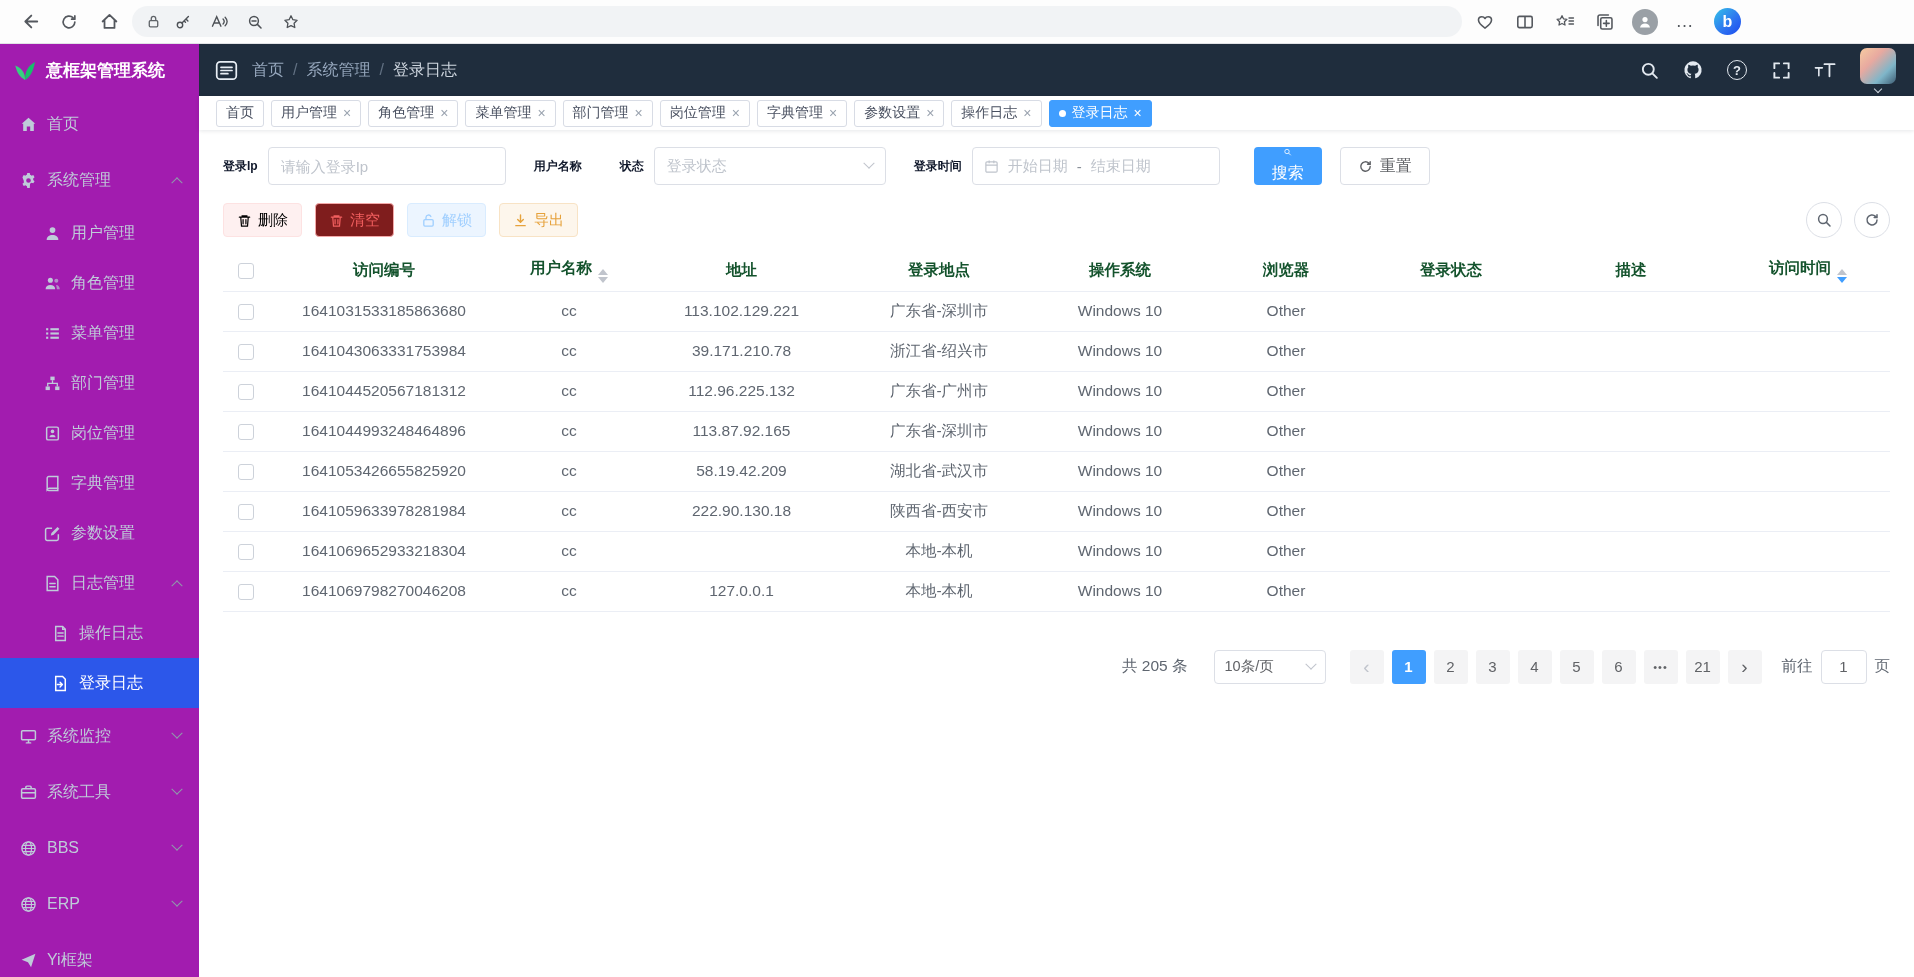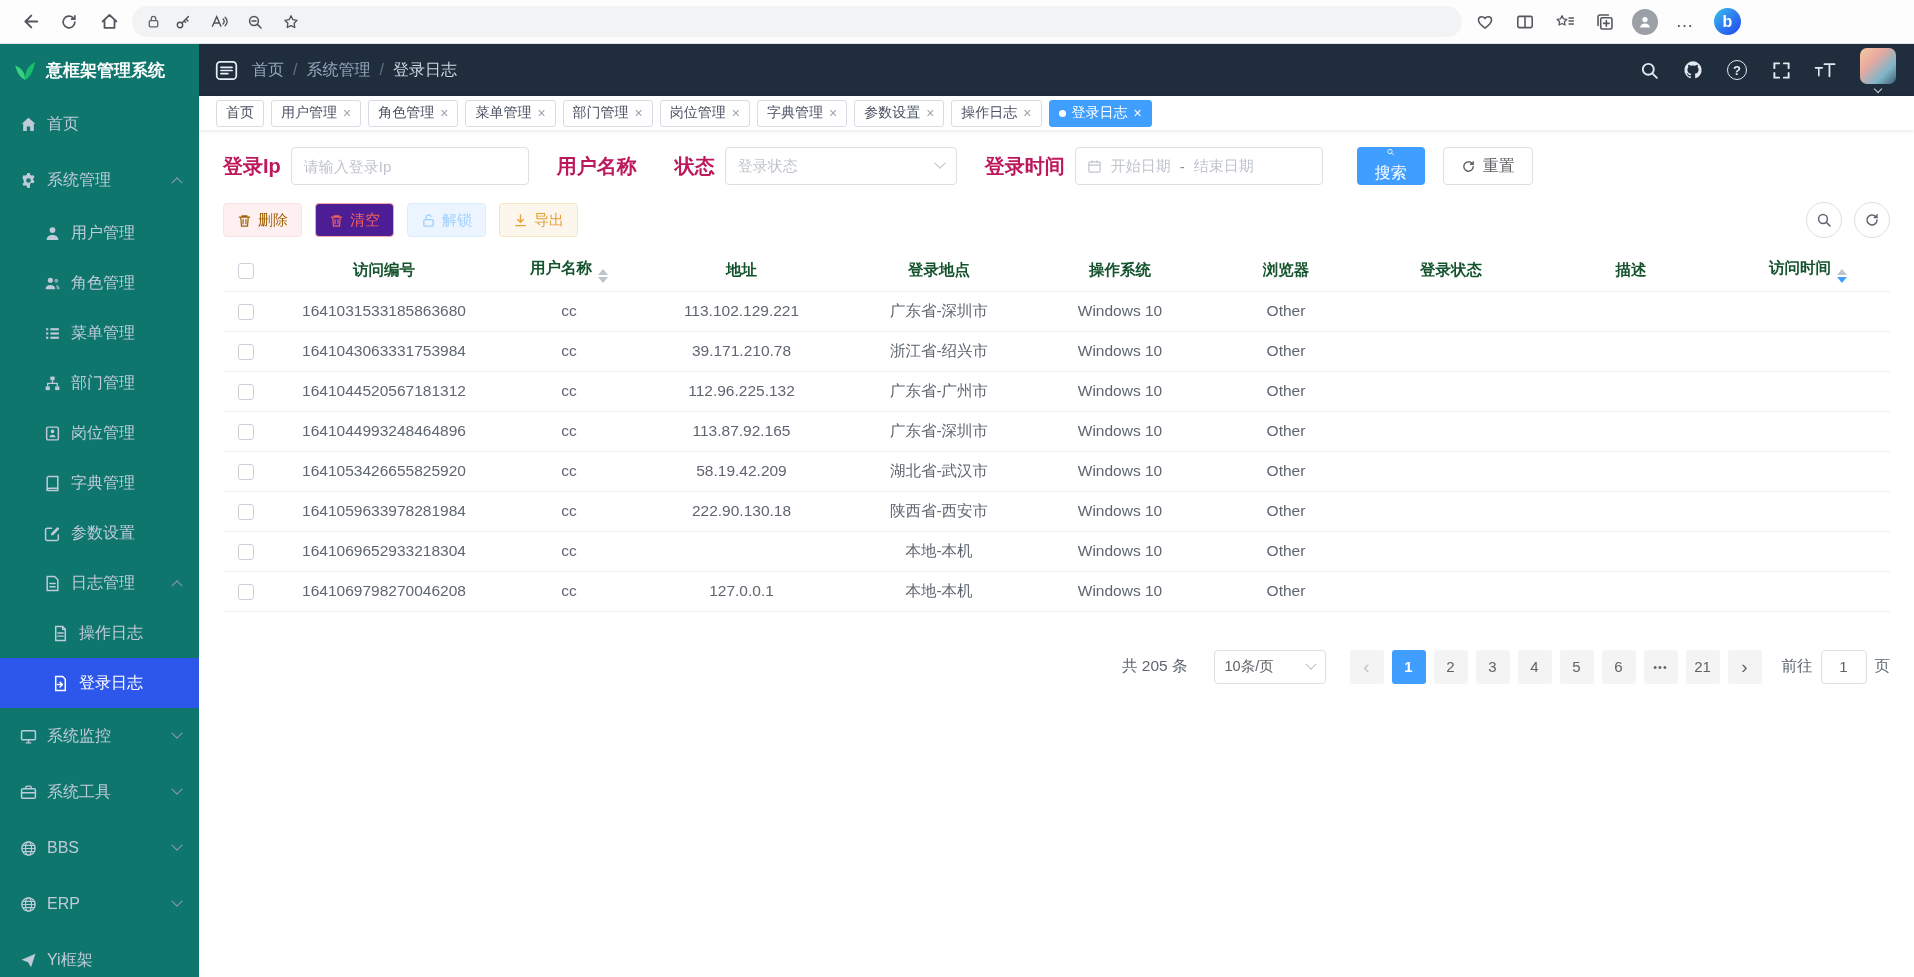--- a/index.html
+++ b/index.html
@@ -14,21 +14,21 @@
   .address-bar .url { flex:1; font-size:15px; color:#2f3237; white-space:nowrap; overflow:hidden; }
   .pill-icon { width:28px; height:26px; border-radius:5px; display:flex; align-items:center; justify-content:center; color:#4d5156; flex-shrink:0; cursor:pointer; }
   .profile-circle { width:26px; height:26px; border-radius:50%; background:#9aa0a6; display:flex; align-items:center; justify-content:center; color:#fff; }
   .bing-btn { width:27px; height:27px; border-radius:50%; background:linear-gradient(135deg,#35c3e8 0%,#2d71f0 60%,#1b4aef 100%); color:#fff; font-weight:bold; font-size:16px; display:flex; align-items:center; justify-content:center; margin-left:6px; cursor:pointer; }
   .browser-menu-glyph { font-size:18px; letter-spacing:1px; color:#54585e; }
 
   
   .app { display:flex; height:933px; }
 
   
-  .sidebar { width:199px; flex-shrink:0; background:#0f766e; overflow:hidden; display:flex; flex-direction:column; }
+  .sidebar { width:199px; flex-shrink:0; background:#a21caf; overflow:hidden; display:flex; flex-direction:column; }
   .logo { height:52px; display:flex; align-items:center; gap:9px; padding:0 13px; flex-shrink:0; }
   .logo-title { color:#fff; font-size:17px; font-weight:bold; white-space:nowrap; }
   .menu { flex:1; overflow:hidden; }
   .mi { display:flex; align-items:center; gap:10px; color:#bfcbd9; font-size:16px; cursor:pointer; white-space:nowrap; }
   .mi.l1 { height:56px; padding:0 18px 0 20px; }
   .mi.l2 { height:50px; padding:0 18px 0 44px; }
   .mi.l3 { height:50px; padding:0 18px 0 52px; }
   .mi .grow { flex:1; }
   .mi svg { width:17px; height:17px; flex-shrink:0; }
   .mi.active { background:#2c57ea; color:#fff; }
@@ -58,39 +58,39 @@
   .tab { height:27px; display:flex; align-items:center; gap:6px; padding:0 9px; border:1px solid #d8dce5; border-radius:3px; font-size:14px; color:#495060; background:#fff; cursor:pointer; white-space:nowrap; }
   .tab .x { font-size:14px; color:#9aa3af; line-height:1; cursor:pointer; }
   .tab.active { background:#409eff; border-color:#409eff; color:#fff; }
   .tab.active::before { content:""; width:7px; height:7px; border-radius:50%; background:#fff; }
   .tab.active .x { color:#fff; }
 
   
   .content { flex:1; padding:17px 24px 0; overflow:hidden; }
 
   .filters { display:flex; align-items:center; margin-bottom:17px; }
-  .f-label { font-size:20px; font-weight:bold; color:#be185d; margin-right:10px; white-space:nowrap; }
+  .f-label { font-size:12px; font-weight:bold; color:#0f172a; margin-right:10px; white-space:nowrap; }
   .f-gap { margin-left:28px; }
   .text-input { width:238px; height:38px; border:1px solid #dcdfe6; border-radius:4px; padding:0 12px; font-size:15px; color:#606266; outline:none; background:#fff; font-family:inherit; }
   .text-input::placeholder { color:#bfc4cc; }
   .select-box { width:232px; height:38px; border:1px solid #dcdfe6; border-radius:4px; display:flex; align-items:center; padding:0 12px; color:#bfc4cc; font-size:15px; background:#fff; cursor:pointer; }
   .select-box .grow { flex:1; }
   .sel-chev { width:8px; height:8px; border-right:1.5px solid #c0c4cc; border-bottom:1.5px solid #c0c4cc; transform:rotate(45deg) translate(-2px,-2px); }
   .date-range { width:248px; height:38px; border:1px solid #dcdfe6; border-radius:4px; display:flex; align-items:center; gap:9px; padding:0 11px; background:#fff; color:#bfc4cc; font-size:15px; cursor:pointer; }
   .date-range .dsep { color:#8a9099; }
   .btn { height:38px; border-radius:4px; display:inline-flex; align-items:center; gap:7px; font-size:16px; padding:0 17px; border:1px solid transparent; cursor:pointer; background:#fff; font-family:inherit; }
   .btn svg { width:15px; height:15px; }
   .btn-primary { background:#409eff; color:#fff; margin-left:34px;flex-direction:column; }
   .btn-plain { border-color:#dcdfe6; color:#606266; margin-left:18px; }
 
   .toolbar { display:flex; align-items:center; gap:13px; margin-bottom:13px; }
   .tbtn { height:34px; border-radius:4px; display:inline-flex; align-items:center; gap:6px; font-size:15px; padding:0 13px; border:1px solid; cursor:pointer; background:#fff; font-family:inherit; }
   .tbtn svg { width:15px; height:15px; }
-  .tbtn-del { background:#fef0f0; border-color:#fde2e2; color:#a16207; }
-  .tbtn-clear { background:#4c1d95; border-color:#f4a9a9; color:#f25f5f; }
+  .tbtn-del { background:#fef0f0; border-color:#fde2e2; color:#000000; }
+  .tbtn-clear { background:#7f1d1d; border-color:#f4a9a9; color:#f25f5f; }
   .tbtn-unlock { background:#ecf5ff; border-color:#d9ecff; color:#a0cfff; }
   .tbtn-export { background:#fdf6ec; border-color:#f8e3c5; color:#e6a23c;text-align:center; }
   .tool-right { margin-left:auto; display:flex; gap:12px; }
   .circle-btn { width:36px; height:36px; border-radius:50%; border:1px solid #dcdfe6; background:#fff; display:flex; align-items:center; justify-content:center; color:#5f6670; cursor:pointer; }
 
   table.grid { width:100%; border-collapse:collapse; table-layout:fixed; }
   .grid th, .grid td { height:40px; text-align:center; font-size:15.5px; white-space:nowrap; overflow:hidden; text-overflow:ellipsis; border-bottom:1px solid #ebeef5; }
   .grid th { color:#14532d; font-weight:bold;font-family:Liberation Mono, monospace; }
   .grid td { color:#5f6670; }
   .checkbox { width:16px; height:16px; border:1px solid #cdd2da; border-radius:3px; display:inline-block; vertical-align:middle; background:#fff; cursor:pointer; }

